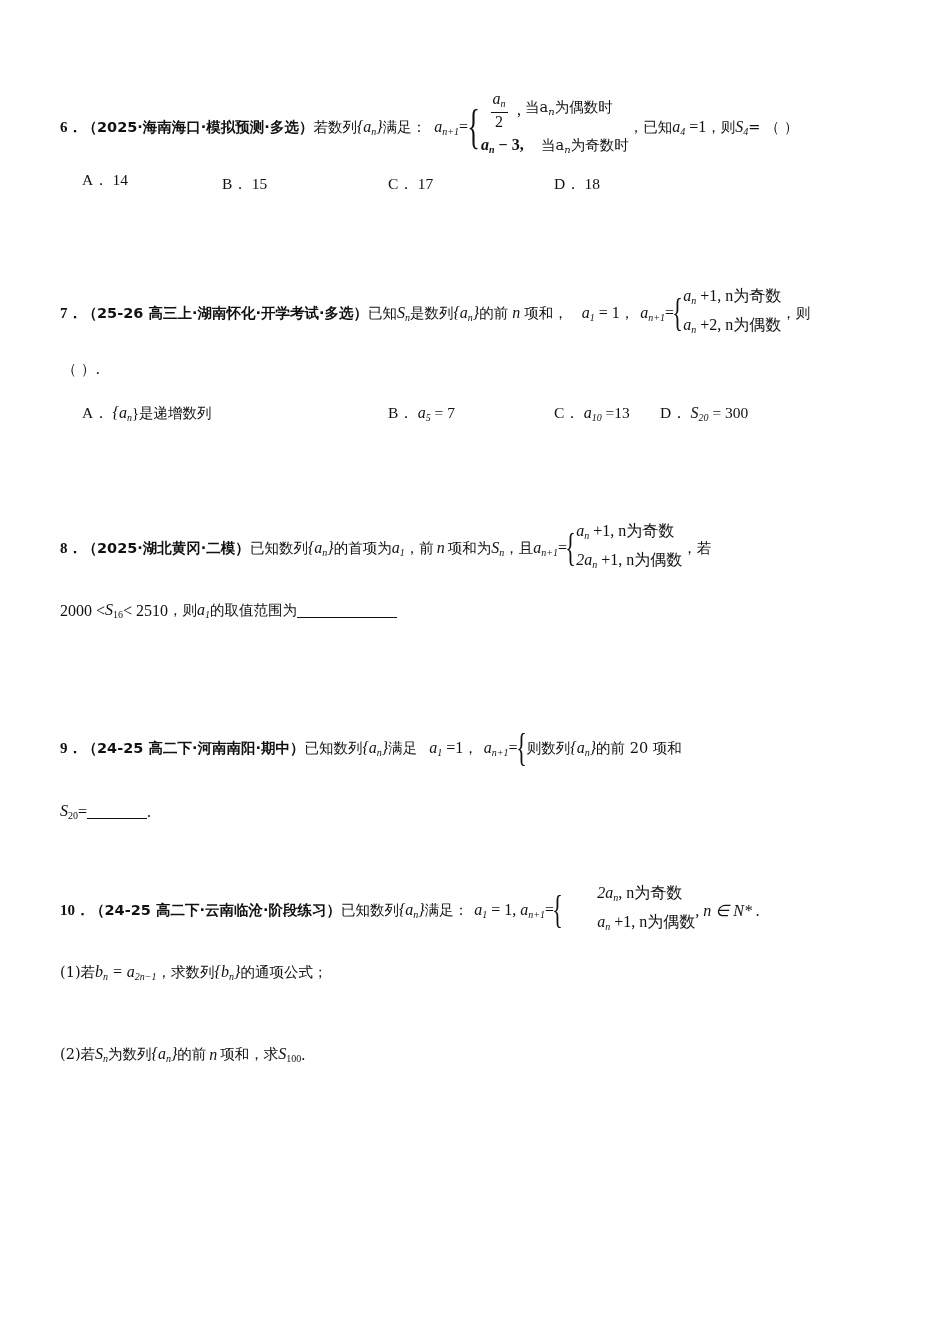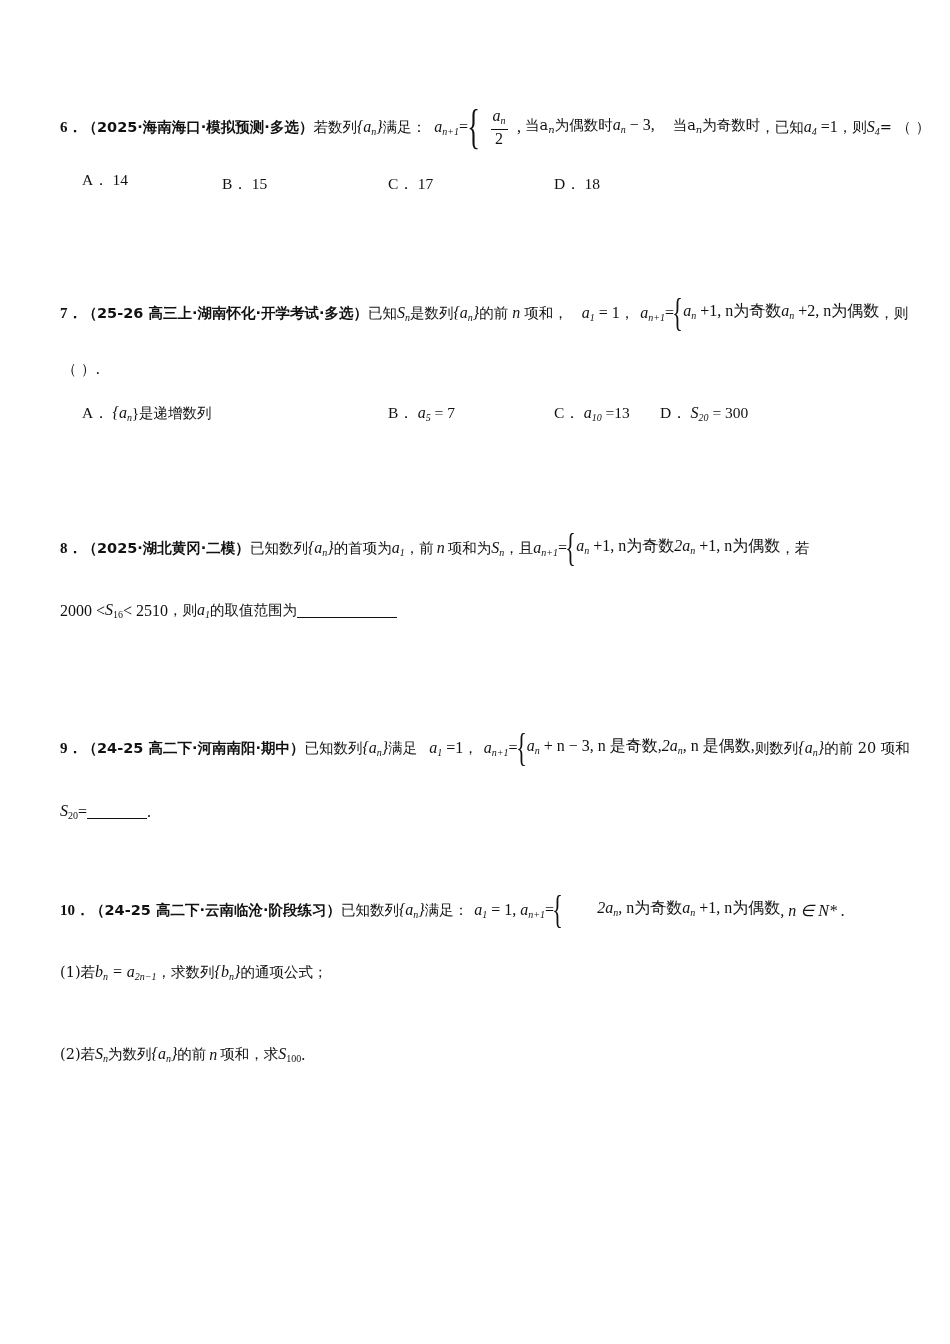--- a/index.html
+++ b/index.html
@@ -9,21 +9,21 @@
   .qnum, .src { font-weight: bold; font-family: "Liberation Serif", "DejaVu Serif", serif; }
   .src { font-family: "DejaVu Sans", sans-serif; font-size: 14.5px; }
   .txt { font-size: 14.5px; }
   .m { font-family: "Liberation Serif", serif; font-style: italic; font-size: 16px; }
   .mn { font-family: "Liberation Serif", serif; font-style: normal; font-size: 16px; }
   sub { font-size: 10px; vertical-align: -3px; font-style: italic; }
   .row { display: flex; align-items: center; }
   .brace { font-family: "Liberation Serif", serif; font-size: 48px; font-weight: 100;
            line-height: 1; transform: scaleX(0.55); display: inline-block; margin: 0 -4px 0 -6px; }
   .brace2 { font-size: 40px; }
-  .cases { display: inline-flex; flex-direction: row; line-height: 26px; }
+  .cases { display: inline-flex; flex-direction: column; line-height: 26px; }
   .frac { display: inline-flex; flex-direction: column; align-items: center; vertical-align: middle; line-height: 17px; }
   .frac .num { border-bottom: 1px solid #111; padding: 0 2px; }
   .blank { display: inline-block; border-bottom: 1px solid #111; height: 14px; }
   .opt { font-family: "Liberation Serif", serif; font-size: 15.5px; }
 </style>
 </head>
 <body>
 
 <div class="abs row" style="left:60px; top:96px; height:62px;">
   <span class="qnum">6．</span>
@@ -37,21 +37,21 @@
   <span class="cases" style="line-height:30px;">
     <span class="row">
       <span class="frac m" style="width:36px;">
           <span class="num"><span>a</span><sub>n</sub></span>
           <span class="mn">2</span>
         </span>
         <span class="mn">,</span>
       <span class="txt" style="margin-left:4px;"><span>当a</span><sub>n</sub><span>为偶数时</span></span>
     </span>
     <span class="row">
-      <span class="m" style="width:50px;"><span>a</span><sub>n</sub><span class="mn"> − 3,</span></span>
+      <span class="m" style="width:50px;font-weight:bold;"><span>a</span><sub>n</sub><span class="mn"> − 3,</span></span>
       <span class="txt" style="margin-left:10px;"><span>当a</span><sub>n</sub><span>为奇数时</span></span>
     </span>
   </span>
   <span class="txt">，已知</span>
   <span class="m"><span>a</span><sub>4</sub><span class="mn"> =1</span></span>
   <span class="txt">，则</span>
   <span class="m"><span>S</span><sub>4</sub></span>
     <span class="txt"> = （    ）</span>
 </div>
 
@@ -123,24 +123,20 @@
   <span class="qnum">9．</span>
   <span class="src">（24-25 高二下·河南南阳·期中）</span>
   <span class="txt">已知数列</span>
   <span class="m"><span>{a</span><sub>n</sub><span>}</span></span>
   <span class="txt">满足</span>
   <span class="m" style="margin-left:12px;"><span>a</span><sub>1</sub><span class="mn"> =1</span></span>
   <span class="txt">，</span>
   <span class="m" style="margin-left:6px;">a<sub>n+1</sub></span>
     <span class="mn"> = </span>
   <span class="brace brace2">{</span>
-  <span class="cases" style="line-height:24px;">
-    <span class="m"><span>a</span><sub>n</sub><span class="mn"> + n − 3, n 是奇数,</span></span>
-    <span class="m"><span>2a</span><sub>n</sub><span class="mn">, n 是偶数,</span></span>
-  </span>
   <span class="txt">则数列</span>
   <span class="m"><span>{a</span><sub>n</sub><span>}</span></span>
   <span class="txt">的前 20 项和</span>
 </div>
 <div class="abs row" style="left:60px; top:802px;">
   <span class="m"><span>S</span><sub style="font-style:normal">20</sub></span>
   <span class="mn"> = </span>
   <span class="blank" style="width:60px;"></span>
   <span class="mn">.</span>
 </div>

